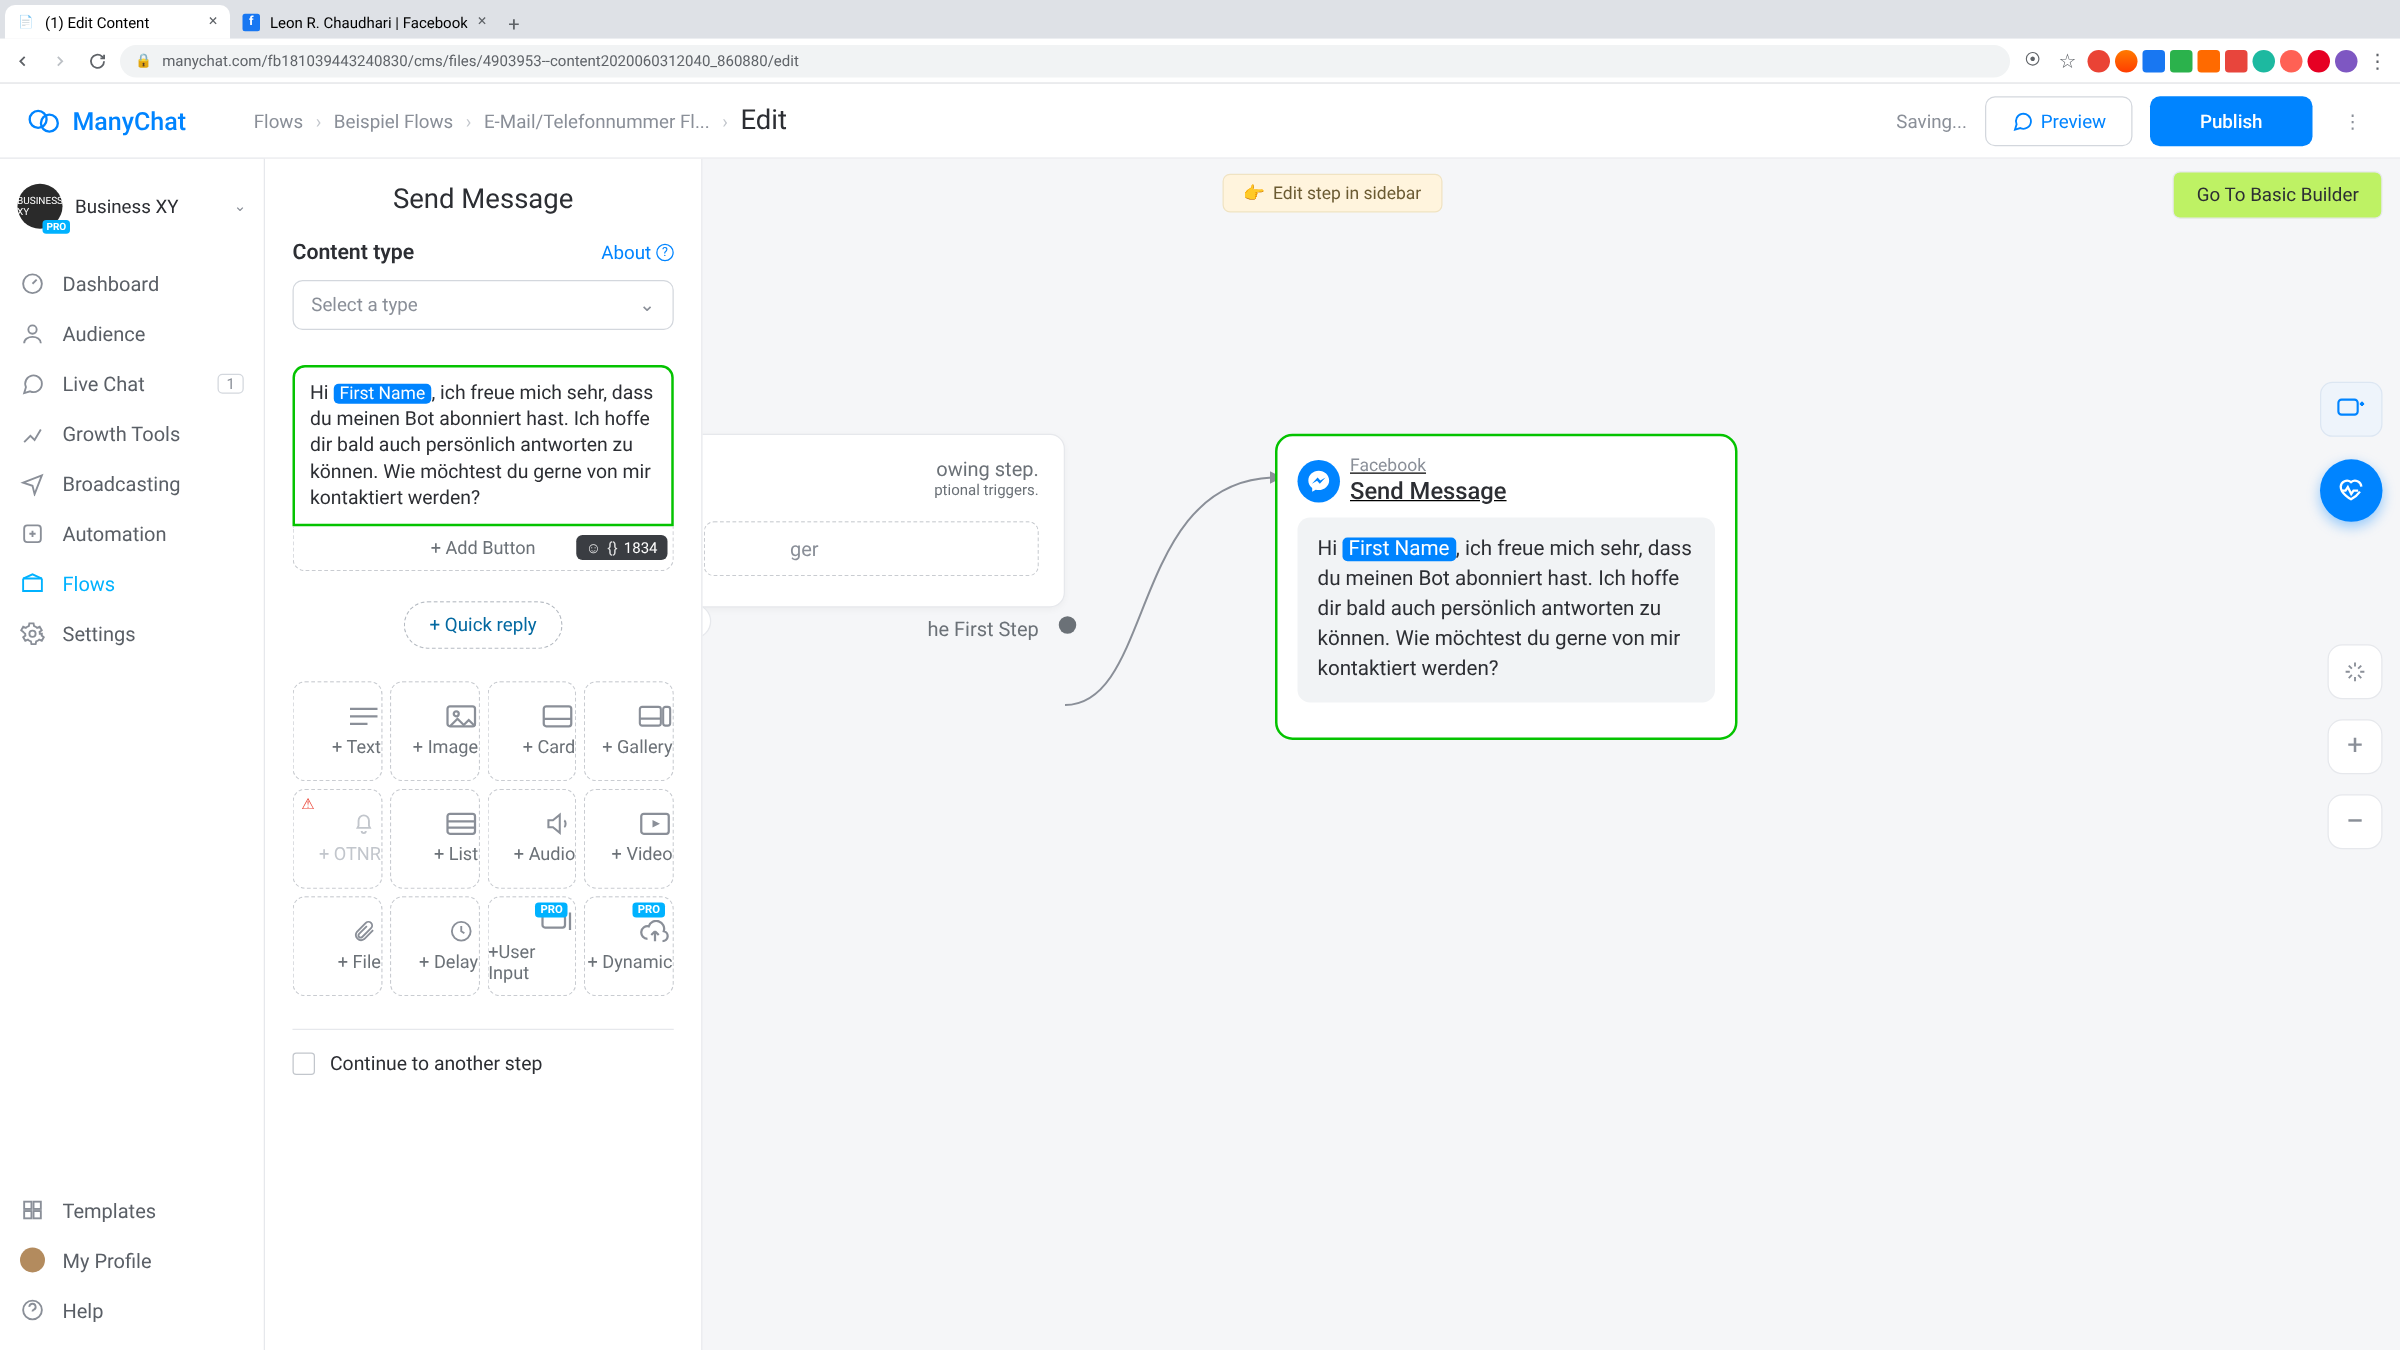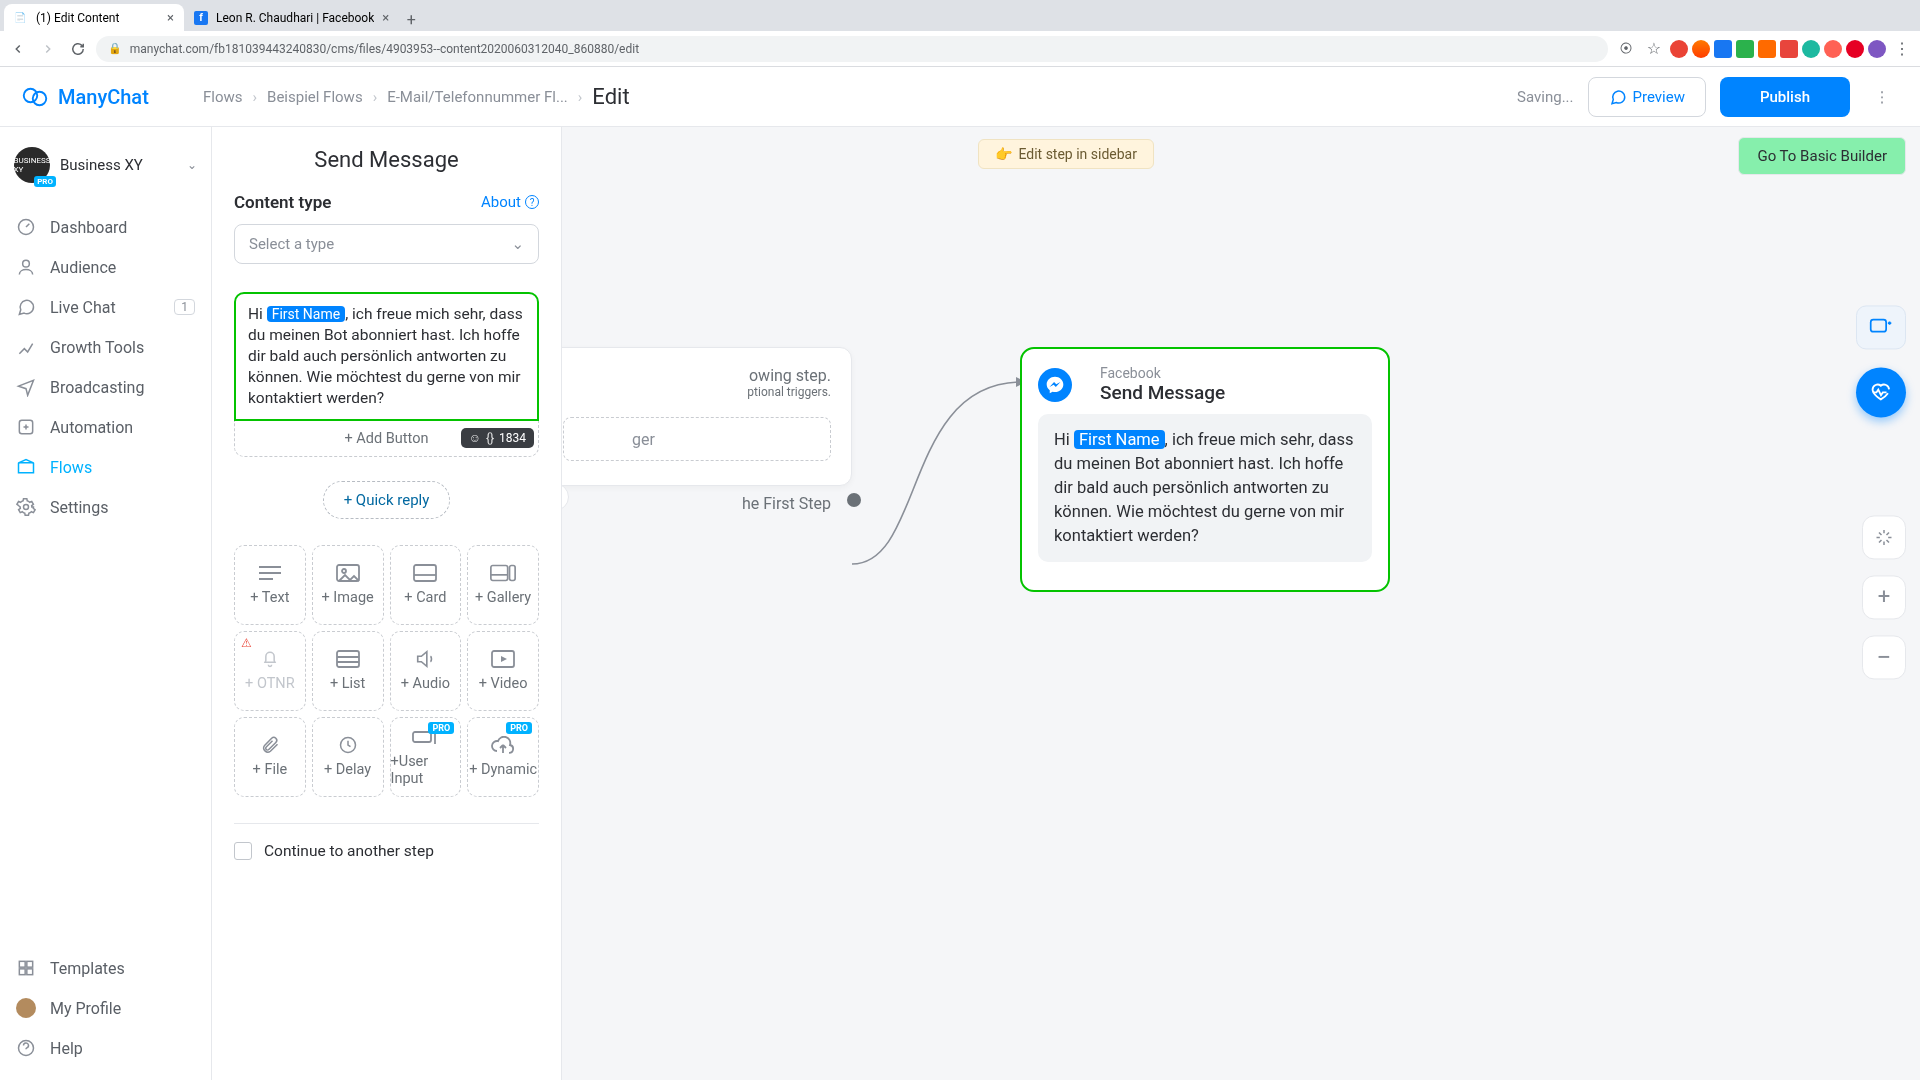--- a/index.html
+++ b/index.html
@@ -51,21 +51,21 @@
 .nav { display: flex; flex-direction: column; margin-top: 10px; }
 .nav-item { display: flex; align-items: center; gap: 14px; padding: 10px 16px; font-size: 16px; color: #5a5f66; cursor: pointer; }
 .nav-item .ic { width: 20px; height: 20px; display: flex; align-items: center; justify-content: center; }
 .nav-item.active { color: #00b2ff; }
 .nav-item .badge { margin-left: auto; border: 1px solid #d3d7dd; border-radius: 4px; padding: 0 6px; font-size: 12px; color: #8a8f98; }
 .nav-bottom { margin-top: auto; }
 
 
 .canvas { flex: 1; position: relative; background: #f5f6f8; overflow: hidden; }
 .edit-step-pill { position: absolute; top: 12px; left: 50%; transform: translateX(-50%); background: #fff4dd; border: 1px solid #f0e3c2; padding: 6px 16px; border-radius: 6px; font-size: 14px; color: #6b5b32; display: flex; align-items: center; gap: 6px; }
-.basic-builder-btn { position: absolute; top: 10px; right: 14px; background: #86efac; border: 1px solid #e6e8ec; border-radius: 6px; padding: 9px 18px; font-size: 15px; color: #2c2e33; }
+.basic-builder-btn { position: absolute; top: 10px; right: 14px; background: #bef264; border: 1px solid #e6e8ec; border-radius: 6px; padding: 9px 18px; font-size: 15px; color: #2c2e33; }
 
 
 .editor-panel { position: absolute; left: 0; top: 0; bottom: 0; width: 350px; background: #fff; border-right: 1px solid #e6e8ec; display: flex; flex-direction: column; z-index: 5; }
 .panel-title { font-size: 22px; color: #2c2e33; text-align: center; padding: 20px 0; }
 .panel-body { flex: 1; overflow-y: auto; padding: 0 22px 20px; }
 .section-row { display: flex; justify-content: space-between; align-items: center; margin-bottom: 12px; }
 .section-row .label { font-size: 17px; font-weight: 600; color: #2c2e33; }
 .section-row .about { font-size: 15px; color: #0084ff; display: flex; align-items: center; gap: 4px; }
 .section-row .about .q { width: 14px; height: 14px; border: 1.5px solid #0084ff; border-radius: 50%; font-size: 10px; display:flex;align-items:center;justify-content:center; }
 .select-box { border: 1px solid #d3d7dd; border-radius: 8px; padding: 10px 14px; font-size: 15px; color: #8a8f98; display: flex; justify-content: space-between; align-items: center; margin-bottom: 28px; gap: 48px; }
@@ -73,42 +73,42 @@
 .msg-block { border: 2px solid #04c300; border-radius: 10px 10px 0 0; padding: 10px 12px; font-size: 15.5px; color: #2c2e33; line-height: 1.35; position: relative; }
 .msg-block .chip { background: #0084ff; color: #fff; border-radius: 4px; padding: 0 5px; font-size: 14px; }
 .msg-addbtn-row { border: 1px dashed #c9ccd1; border-top: none; border-radius: 0 0 10px 10px; display: flex; align-items: center; justify-content: center; height: 36px; position: relative; }
 .msg-addbtn-row .addbtn { font-size: 14.5px; color: #6b7177; }
 .char-pill { position: absolute; right: 4px; top: 50%; transform: translateY(-50%); background: #3a3d42; color: #fff; border-radius: 5px; padding: 3px 8px; font-size: 12px; display: flex; align-items: center; gap: 5px; }
 .char-pill .emoji, .char-pill .braces { opacity: .85; }
 
 .quick-reply { margin: 24px auto 26px; width: fit-content; border: 1px dashed #b7bcc3; border-radius: 999px; padding: 9px 20px; font-size: 15px; color: #0369a1; }
 
 .add-grid { display: grid; grid-template-columns: repeat(4, 1fr); gap: 6px; }
-.add-cell { border: 1px dashed #c9ccd1; border-radius: 10px; height: 80px; display: flex; flex-direction: column; align-items: center; justify-content: center; gap: 6px; font-size: 14.5px; color: #6b7177; position: relative; }
+.add-cell { border: 1px dashed #c9ccd1; border-radius: 10px; height: 80px; display: flex; flex-direction: column; align-items: flex-end; justify-content: center; gap: 6px; font-size: 14.5px; color: #6b7177; position: relative; }
 .add-cell .cic { width: 28px; height: 20px; display: flex; align-items: center; justify-content: center; }
 .add-cell.disabled { color: #c2c6cc; }
 .add-cell .warn { position: absolute; top: 4px; left: 6px; color: #ea4335; font-size: 12px; }
 .add-cell .pro { position: absolute; top: 4px; right: 6px; background: #00b2ff; color: #fff; font-size: 9px; font-weight: 700; padding: 1px 4px; border-radius: 3px; }
 
 .panel-divider { height: 1px; background: #e6e8ec; margin: 26px 0 18px; }
 .continue-row { display: flex; align-items: center; gap: 12px; font-size: 15.5px; color: #2c2e33; }
 .continue-row .cb { width: 18px; height: 18px; border: 1px solid #c2c6cc; border-radius: 3px; }
 
 
 .ghost-card { position: absolute; left: 330px; top: 220px; width: 310px; background: #fff; border: 1px solid #e6e8ec; border-radius: 12px; padding: 18px 20px 24px; z-index: 2; box-shadow: 0 2px 6px rgba(0,0,0,.04); }
 .ghost-card .ln1 { color: #6b7177; font-size: 16px; text-align: right; }
 .ghost-card .ln2 { color: #6b7177; font-size: 12px; text-align: right; margin-bottom: 18px; }
 .ghost-card .dash { border: 1px dashed #c9ccd1; border-radius: 8px; height: 44px; display: flex; align-items: center; color: #8a8f98; font-size: 16px; padding-left: 68px; }
 .ghost-card .first { position: absolute; bottom: -28px; right: 20px; color: #6b7177; font-size: 16px; }
 .ghost-dot { position: absolute; right: -10px; bottom: -22px; width: 14px; height: 14px; background: #6b7177; border-radius: 50%; }
 .ghost-card .collapse { position: absolute; left: -2px; bottom: -26px; width: 28px; height: 28px; border-radius: 50%; background: #fff; border: 1px solid #e6e8ec; color: #b7bcc3; display:flex;align-items:center;justify-content:center;font-size:14px; }
 
 
 .node { position: absolute; left: 808px; top: 220px; width: 370px; border: 2.5px solid #04c300; border-radius: 14px; background: #fff; padding: 16px 16px 28px; z-index: 3; }
-.node-header { display: flex; align-items: center; gap: 28px; margin-bottom: 10px; }
+.node-header { display: flex; align-items: center; gap: 8px; margin-bottom: 10px; text-decoration: underline; }
 .node-header .msgr { width: 34px; height: 34px; border-radius: 50%; background: #0084ff; display:flex;align-items:center;justify-content:center; }
 .node-header .titles .t1 { font-size: 14px; color: #8a8f98; }
 .node-header .titles .t2 { font-size: 19px; color: #2c2e33; font-weight: 500; }
 .node-body { background: #f1f3f5; border-radius: 10px; padding: 14px 16px; font-size: 16.5px; color: #2c2e33; line-height: 1.45; }
 .node-body .chip { background: #0084ff; color: #fff; border-radius: 4px; padding: 0 5px; }
 .connector-svg { position: absolute; left: 632px; top: 215px; width: 190px; height: 230px; z-index: 2; pointer-events: none; }
 
 
 .rail { position: absolute; right: 14px; top: 50%; transform: translateY(-54%); display: flex; flex-direction: column; gap: 16px; align-items: center; z-index: 4; }
 .rail-btn { width: 44px; height: 44px; border-radius: 12px; background: #fff; border: 1px solid #e6e8ec; display: flex; align-items: center; justify-content: center; color: #6b7177; }

